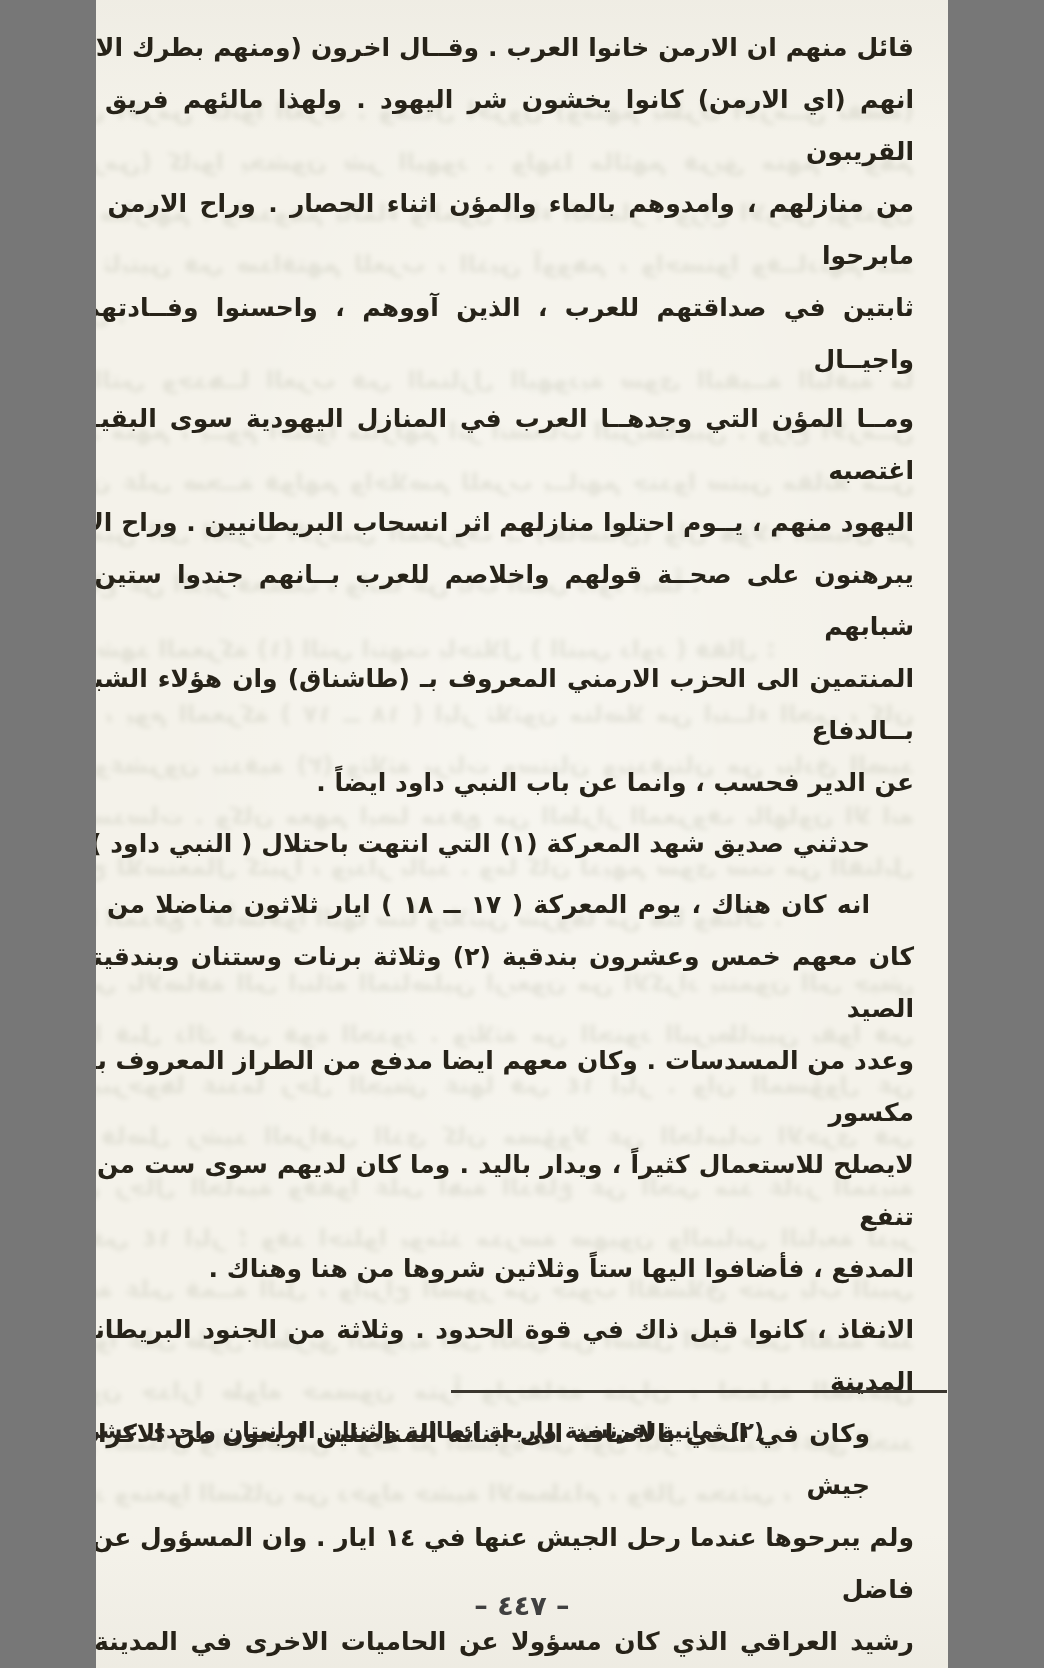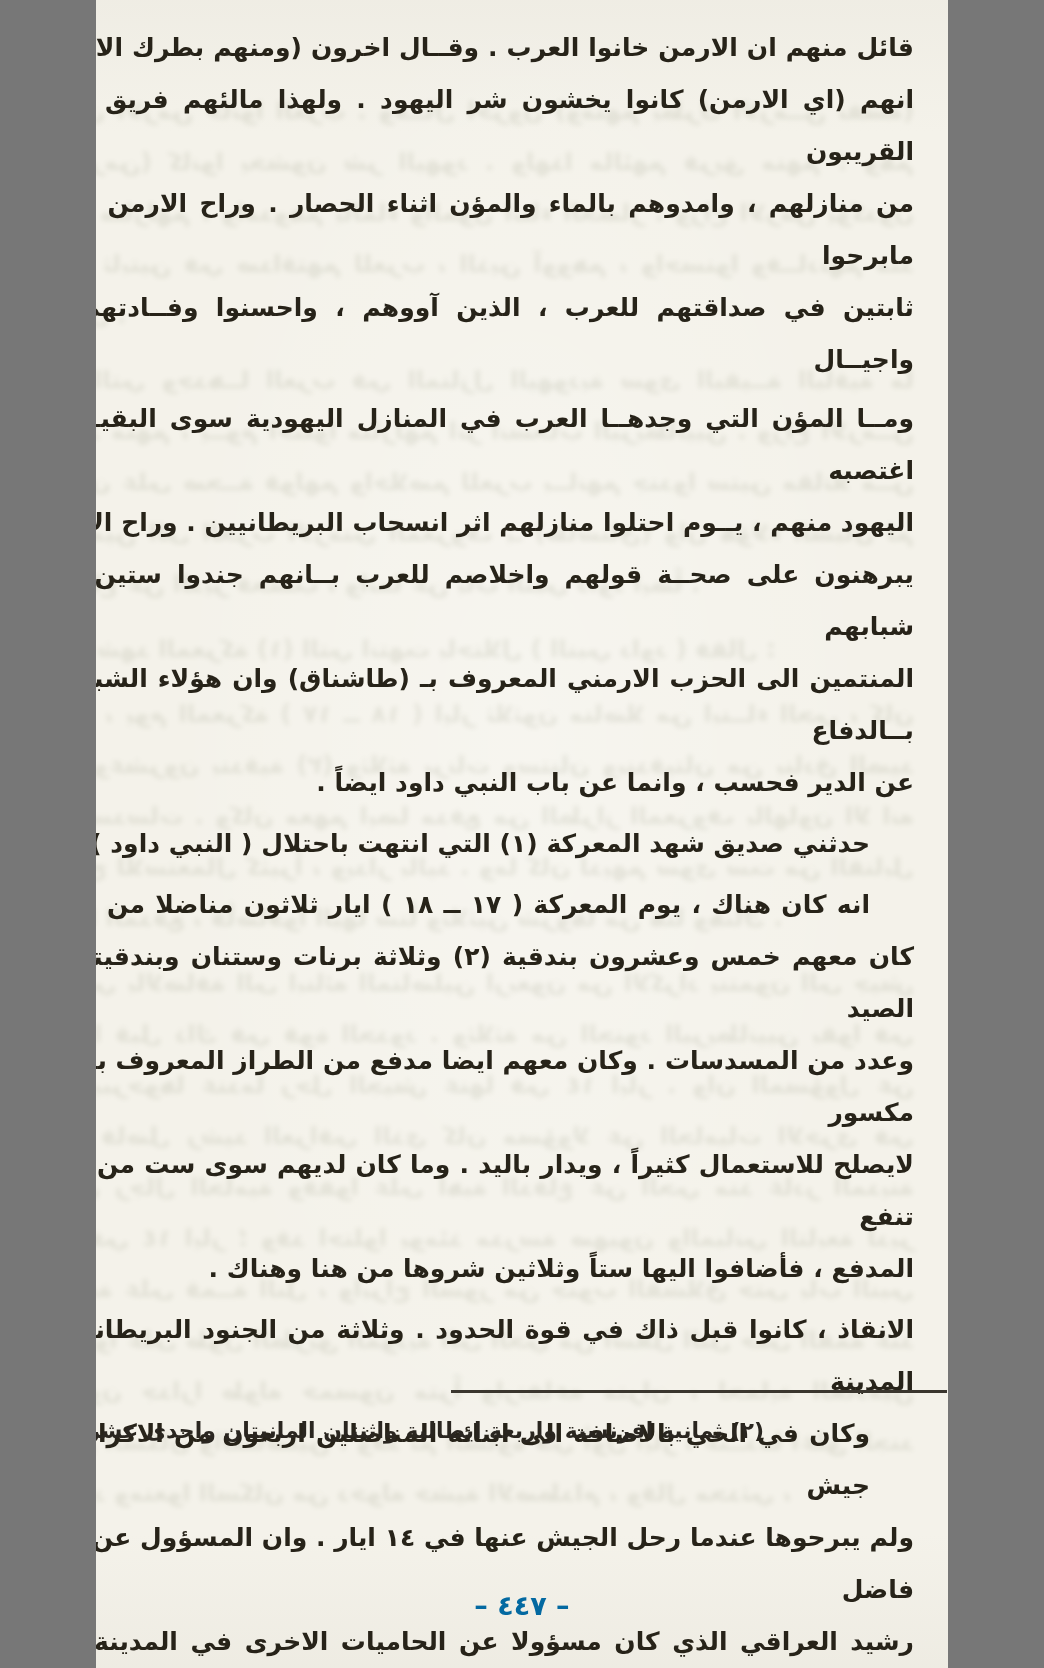--- a/index.html
+++ b/index.html
@@ -106,21 +106,21 @@
   .page-no {
     position: absolute;
     top: 1590px;
     left: 0;
     width: 100%;
     text-align: center;
     direction: rtl;
     font-size: 27px;
     font-weight: 700;
     letter-spacing: 3px;
-    color: #0369a1;
+    color: #404040;
     z-index: 2;
   }
 
   .speck {
     position: absolute;
     top: 1645px;
     left: 905px;
     width: 5px;
     height: 5px;
     border-radius: 50%;

